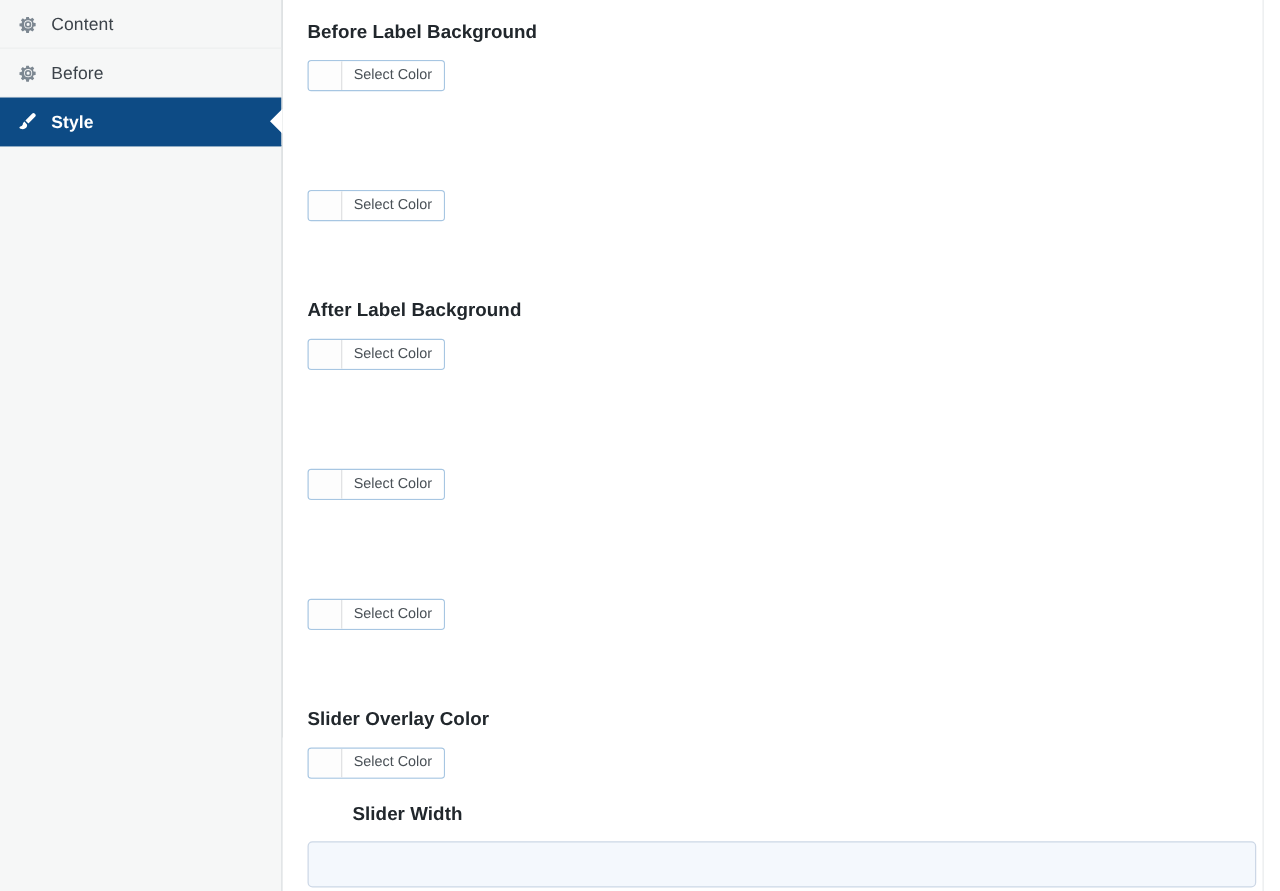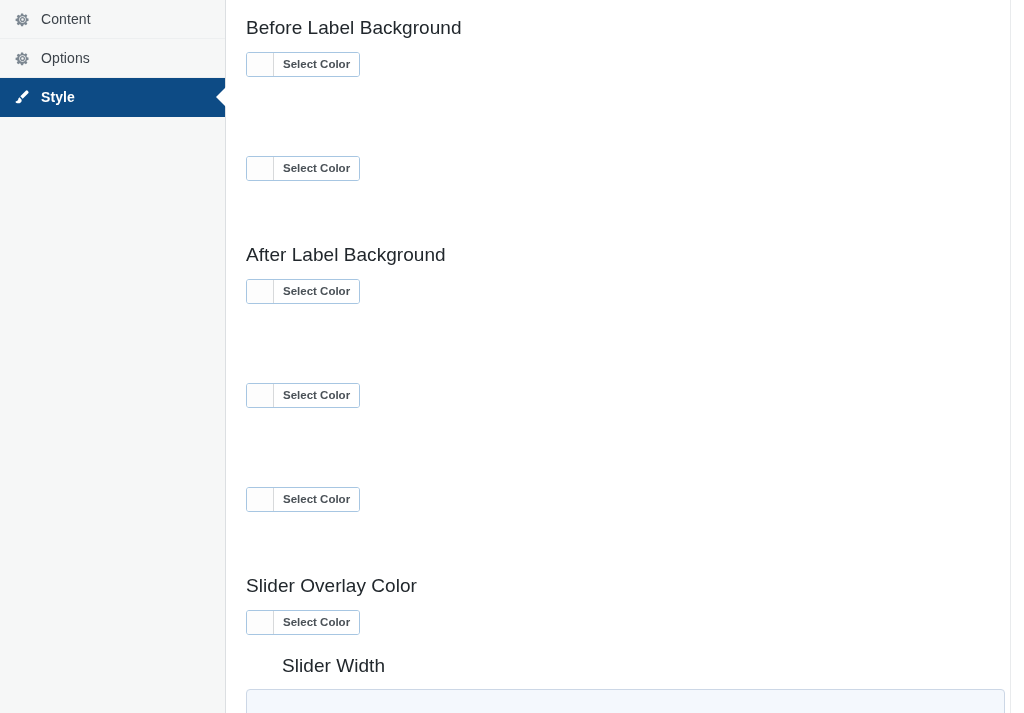--- a/index.html
+++ b/index.html
@@ -83,22 +83,22 @@
     padding:18px 0 0 20px;
     overflow:hidden;
   }
   #main-inner{
     width:760px;
   }
   .field{
     margin-bottom:0;
   }
   .field-label{
-    font-size:19px;
-    font-weight:normal;
+    font-size:15px;
+    font-weight:bold;
     color:#21272c;
     line-height:1;
     letter-spacing:.05px;
   }
 
   
   .color-field .field-label{margin-bottom:0;}
   .color-btn{
     margin-top:15px;
     display:inline-flex;
@@ -120,21 +120,20 @@
   }
   .color-btn-text{
     display:flex;
     align-items:center;
     padding:0 9px;
     font-size:11.5px;
     color:#4a5157;
     background:#ffffff;
     white-space:nowrap;
     line-height:1;
-    font-weight:bold;
   }
 
   
   .gap-color{height:64px;}
   .gap-to-input{height:21px;}
 
   
   .text-field .field-label{margin-bottom:0;margin-left:36px;}
   .text-input{
     display:block;
@@ -179,21 +178,21 @@
       <span class="nav-label">Content</span>
     </div>
 
     <div class="nav-item">
       <span class="nav-icon">
         <svg width="15" height="15" viewBox="0 0 20 20" aria-hidden="true">
           <path fill="#7c8791" d="M10 6.6a3.4 3.4 0 100 6.8 3.4 3.4 0 000-6.8zm0 5.1a1.7 1.7 0 110-3.4 1.7 1.7 0 010 3.4z"></path>
           <path fill="#7c8791" d="M18 11.4v-2.8l-2.2-.4a6.2 6.2 0 00-.6-1.5l1.3-1.8-2-2-1.8 1.3a6.2 6.2 0 00-1.5-.6L10.8 2H8l-.4 2.2a6.2 6.2 0 00-1.5.6L4.3 3.5l-2 2 1.3 1.8a6.2 6.2 0 00-.6 1.5L.8 9.1v2.8l2.2.4c.14.53.35 1.03.6 1.5l-1.3 1.8 2 2 1.8-1.3c.47.25.97.46 1.5.6l.4 2.2h2.8l.4-2.2c.53-.14 1.03-.35 1.5-.6l1.8 1.3 2-2-1.3-1.8c.25-.47.46-.97.6-1.5l2.2-.4zm-8 2.9a4.3 4.3 0 110-8.6 4.3 4.3 0 010 8.6z"></path>
         </svg>
       </span>
-      <span class="nav-label">Options</span>
+      <span class="nav-label">Before</span>
     </div>
 
     <div class="nav-item active">
       <span class="nav-icon">
         <svg width="16" height="16" viewBox="0 0 20 20" aria-hidden="true">
           <path fill="#ffffff" d="M17.1 2.3a1.6 1.6 0 00-2.3 0L7.9 9.2l3 3 6.9-6.9c.6-.6.6-1.6 0-2.3z"></path>
           <path fill="#ffffff" d="M6.9 10.3l-.9.9c-.9.9-.5 1.6-1 2.6-.4.8-1.2 1.1-2.2 1.5-.6.2-.9.5-.9.9 0 .9 1.9 1.7 3.5 1.7 2.3 0 4.2-1.6 4.2-3.6 0-.5-.1-.9-.3-1.3l-2.4-2.7z"></path>
         </svg>
       </span>
       <span class="nav-label">Style</span>

